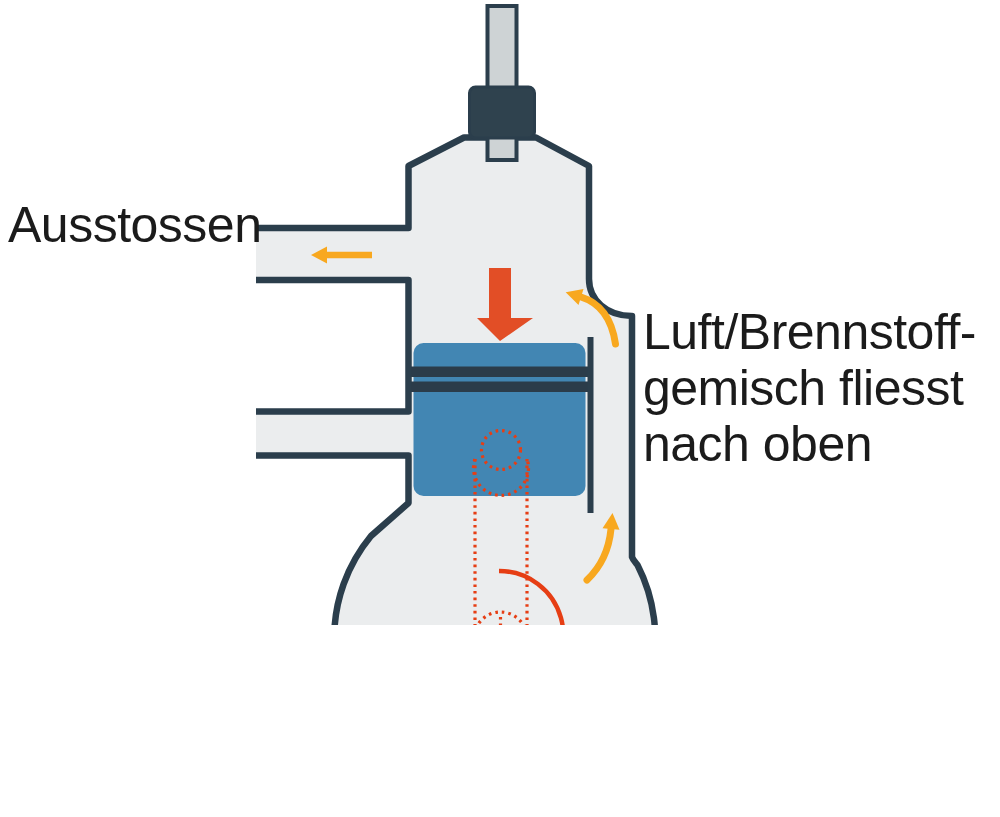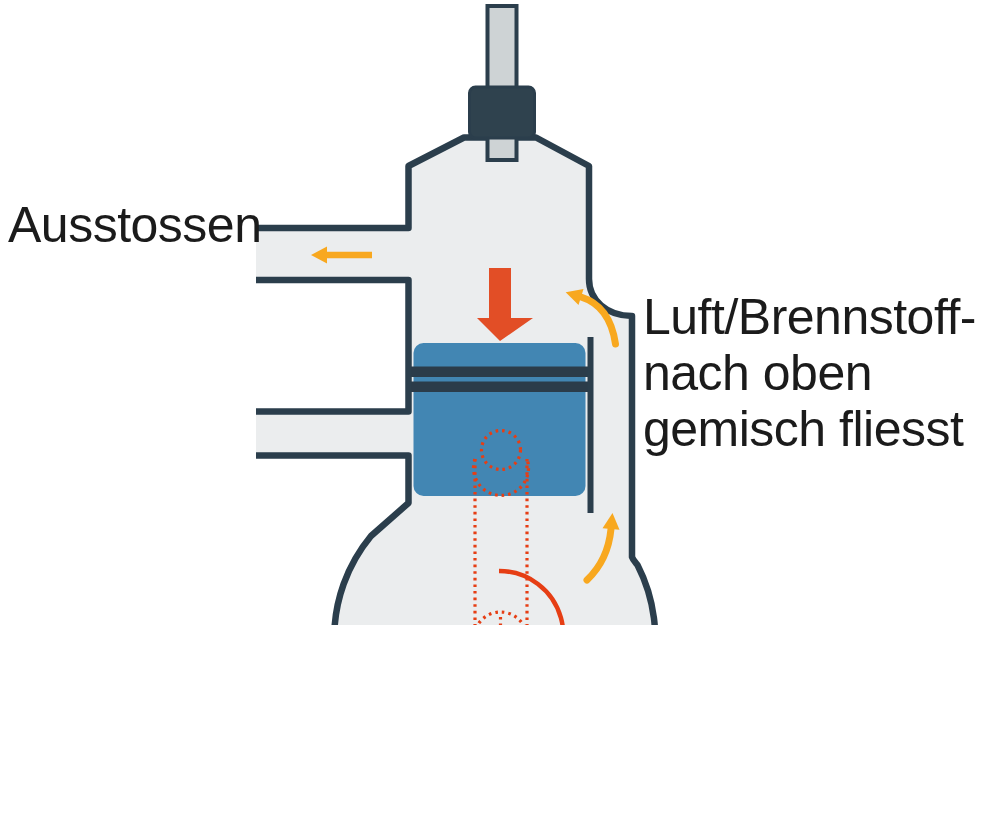--- a/index.html
+++ b/index.html
@@ -24,21 +24,21 @@
   .label {
     position: absolute;
     font-size: 50px;
     line-height: 56px;
     letter-spacing: -0.5px;
     color: var(--color-text, #1b1b1b);
     white-space: nowrap;
   }
   .label span { display: block; }
   .label-left  { left: 8px;  top: 197px; }
-  .label-right { left: 643px; top: 289px; }
+  .label-right { left: 643px; top: 304px; }
 </style>
 </head>
 <body>
 
 <div class="stage">
 
   <svg width="1000" height="817" viewBox="0 0 1000 817">
 
     <path fill="var(--color-body-fill)" d="M 256 228 L 408.5 228 L 408.5 166 L 464 137.5 L 536 137.5 L 589 166 L 589 279
          C 589 300 607 316 632 316 L 632 557 C 633 560 635 562 637.5 565
@@ -95,17 +95,17 @@
       <polygon fill="var(--color-arrow-yellow)" points="612.5,513.1 619.5,529.8 602.5,528.2"></polygon>
     </g>
   </svg>
 
   <div class="label label-left">
     <span>Ausstossen</span>
   </div>
 
   <div class="label label-right">
     <span>Luft/Brennstoff-</span>
+    <span>gemisch fliesst</span>
     <span>nach oben</span>
-    <span>gemisch fliesst</span>
   </div>
 
 </div>
 
 </body></html>

